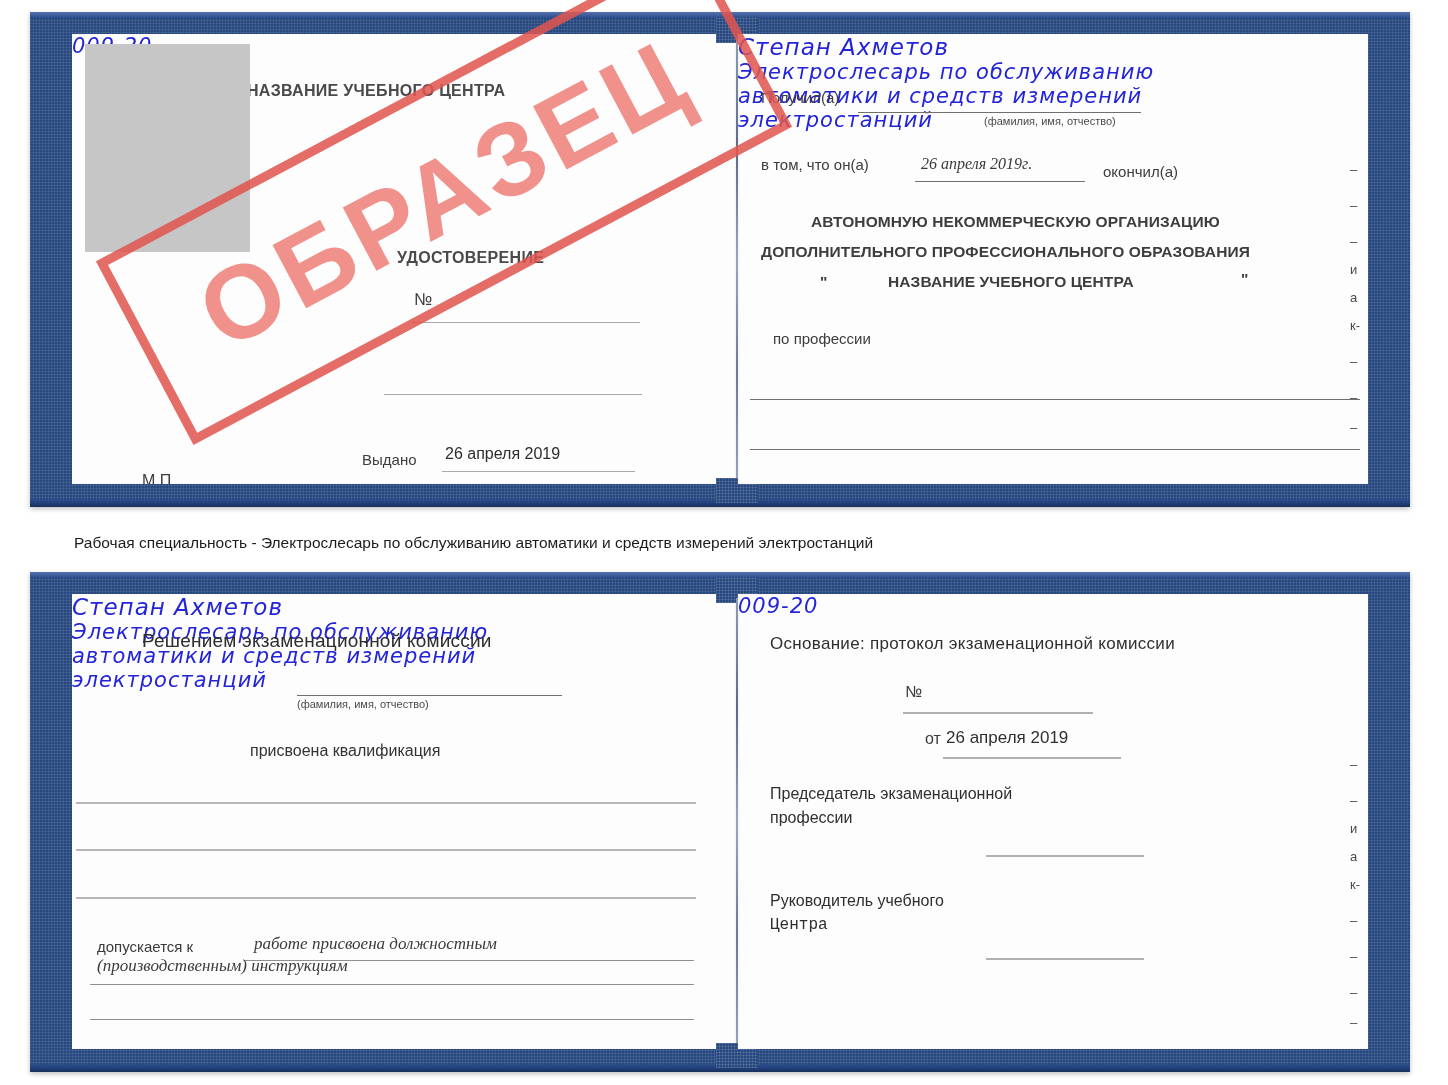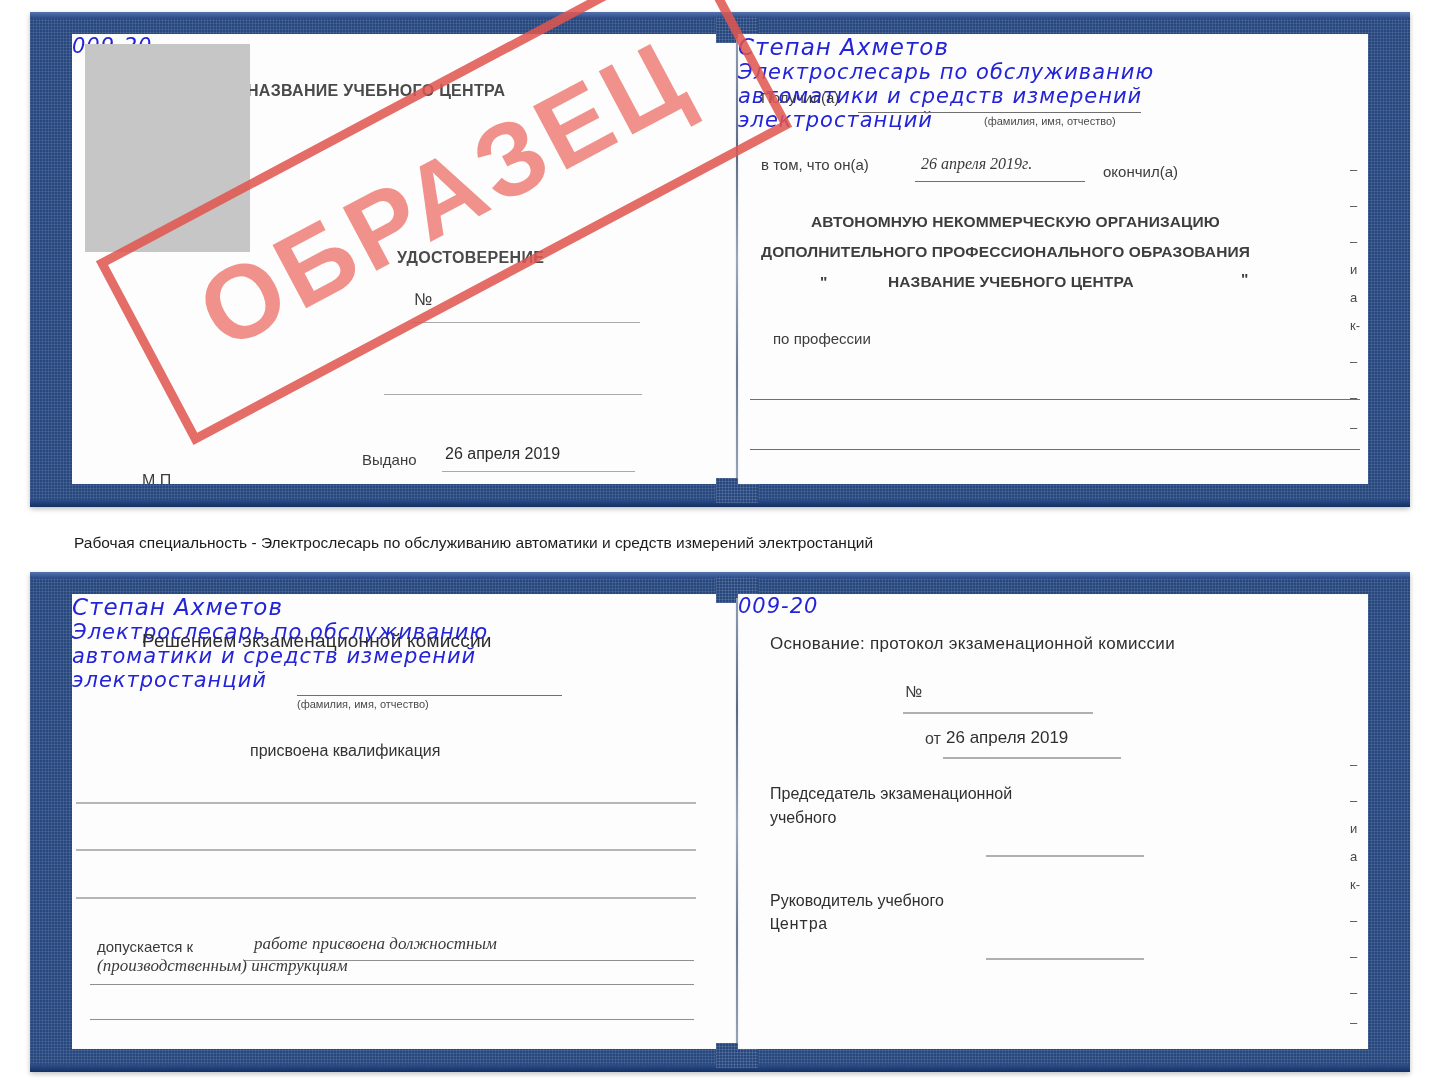--- a/index.html
+++ b/index.html
@@ -240,21 +240,21 @@
 
     <div class="t" style="left:167px;top:89px;font-size:16px;">№</div>
     <div class="hand" style="left:200px;top:82px;">009-20</div>
     <div class="rule" style="left:165px;top:118px;width:190px;background:#b0b0b0;height:2px;"></div>
 
     <div class="t" style="left:187px;top:136px;font-size:16px;">от</div>
     <div class="t" style="left:208px;top:134px;font-size:17px;color:#2f2f2f;">26 апреля 2019</div>
     <div class="rule" style="left:205px;top:163px;width:178px;background:#b0b0b0;height:2px;"></div>
 
     <div class="t" style="left:32px;top:191px;font-size:16px;color:#2f2f2f;">Председатель экзаменационной</div>
-    <div class="t" style="left:32px;top:215px;font-size:16px;color:#2f2f2f;">учебного</div>
+    <div class="t" style="left:32px;top:215px;font-size:16px;color:#2f2f2f;">профессии</div>
     <div class="rule" style="left:248px;top:261px;width:158px;background:#b0b0b0;height:2px;"></div>
 
     <div class="t" style="left:32px;top:298px;font-size:16px;color:#2f2f2f;">Руководитель учебного</div>
     <div class="t" style="left:32px;top:322px;font-size:16px;color:#2f2f2f;font-family:Liberation Mono, monospace;">Центра</div>
     <div class="rule" style="left:248px;top:364px;width:158px;background:#b0b0b0;height:2px;"></div>
   </div>
 
   <div style="position:absolute;left:1320px;top:185px;width:26px;height:300px;">
     <div class="margin-mark" style="left:0;top:0;">–</div>
     <div class="margin-mark" style="left:0;top:36px;">–</div>

